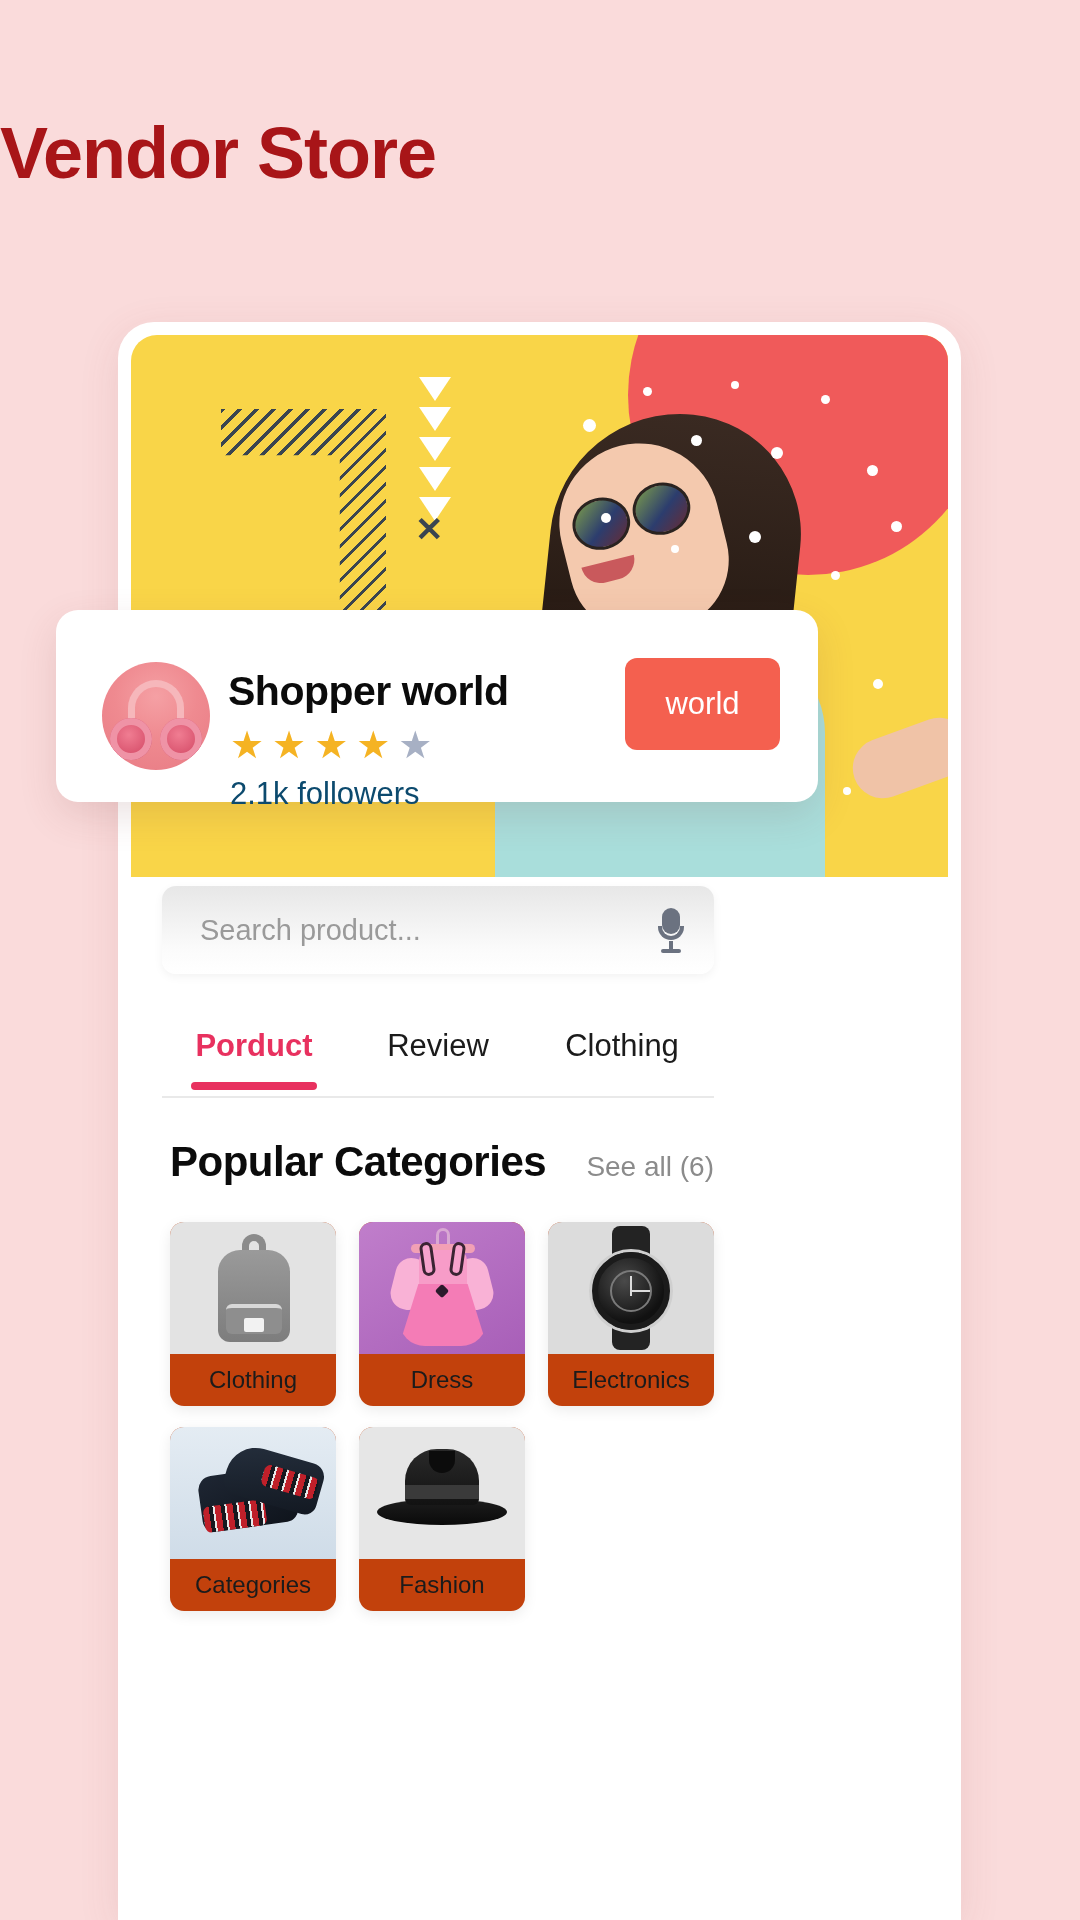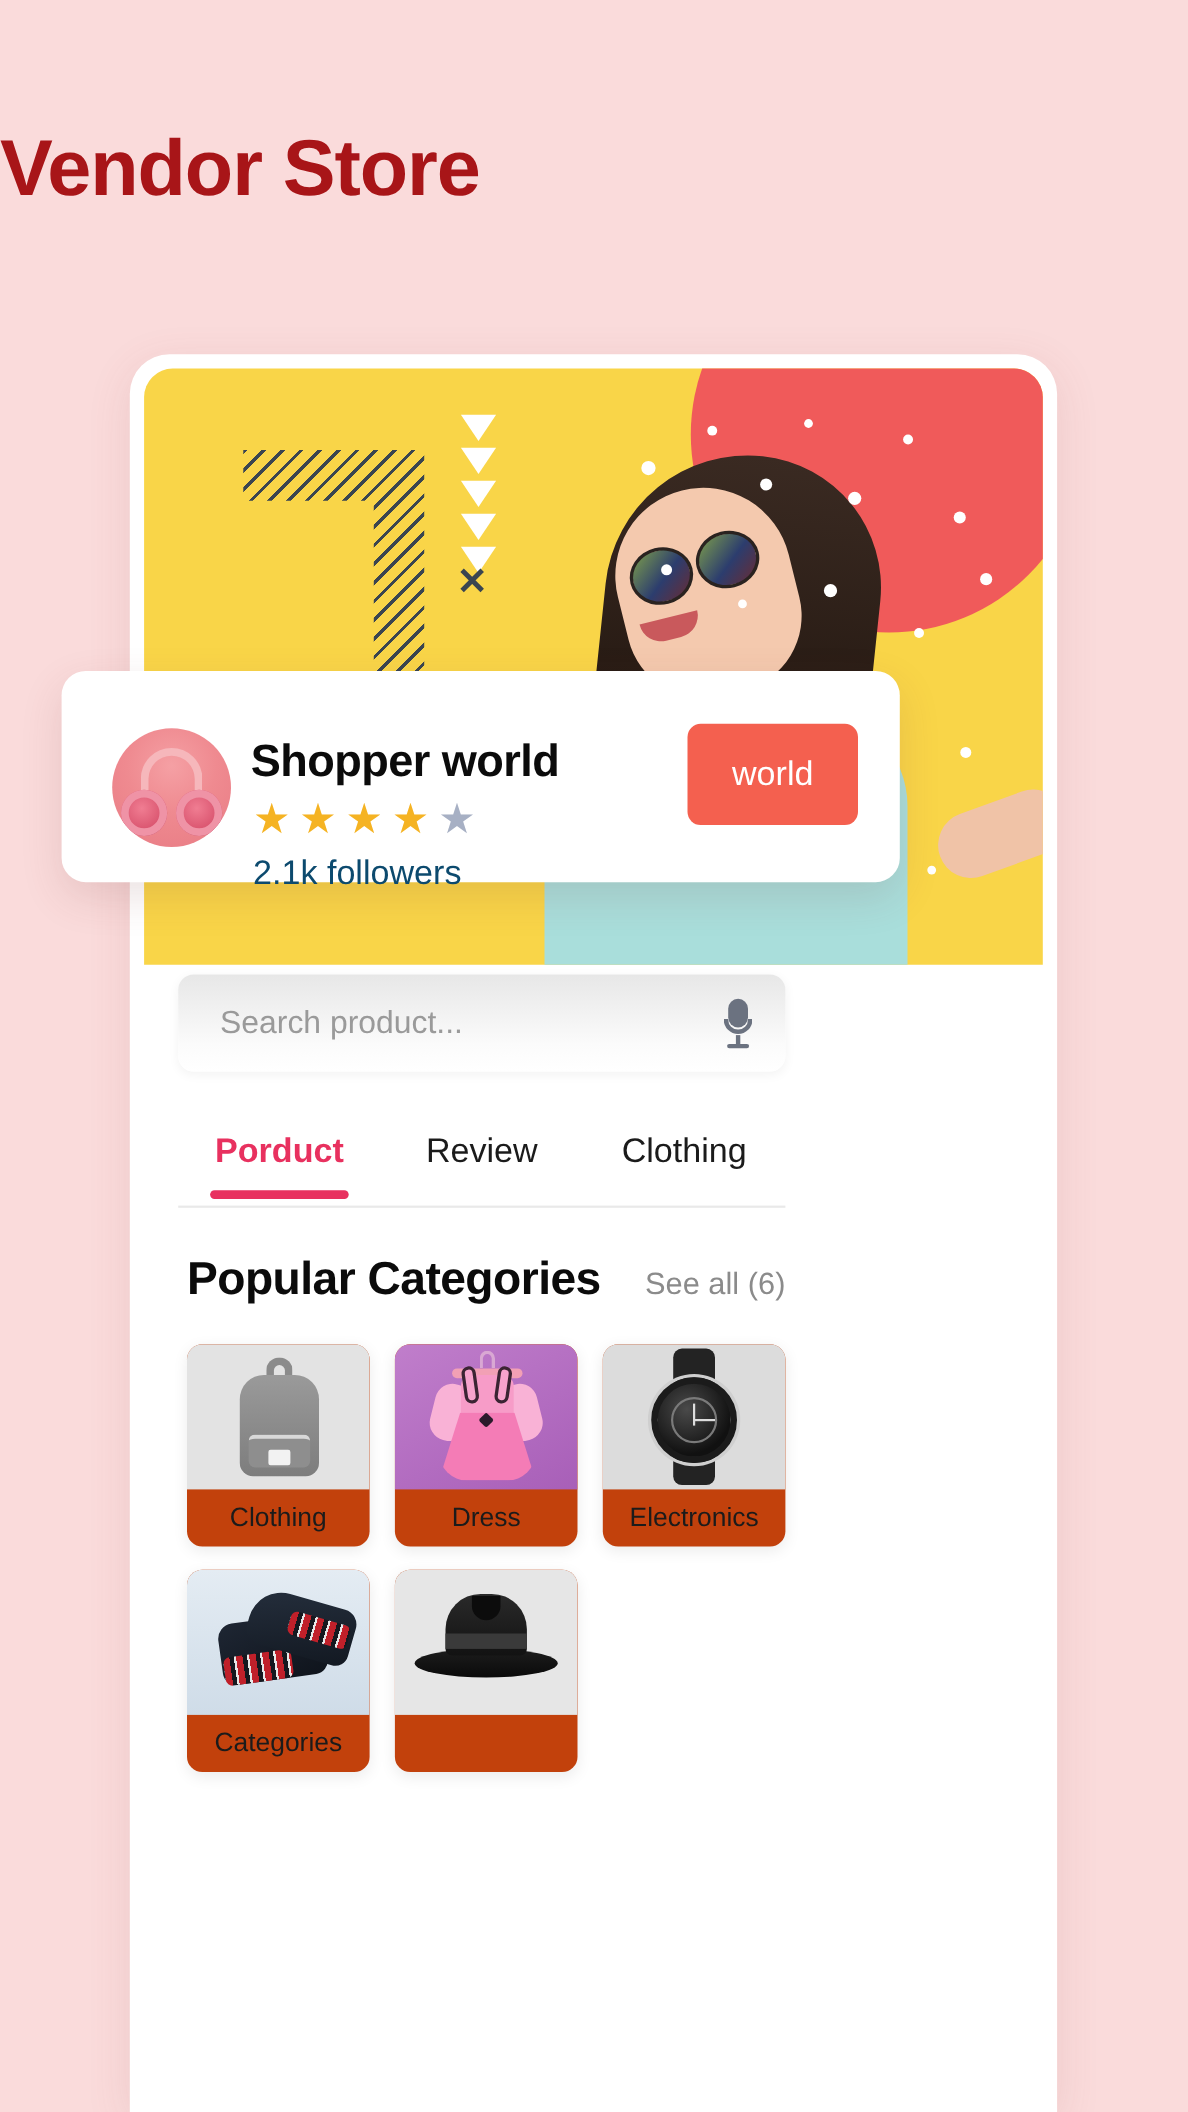--- a/index.html
+++ b/index.html
@@ -424,20 +424,21 @@
         <div class="cat-label">Categories</div>
       </div>
 
       <div class="cat-card">
         <div class="cat-img bg-fashion">
           <div class="ht-brim"></div>
             <div class="ht-crown"></div>
           <div class="ht-dent"></div>
             <div class="ht-band"></div>
         </div>
+        <div class="cat-label">Fashion</div>
       </div>
 
     </div>
   </div>
 
   <div class="store-card">
     <div class="avatar">
       <div class="band"></div>
         <div class="cupA"></div>
         <div class="cupB"></div>

